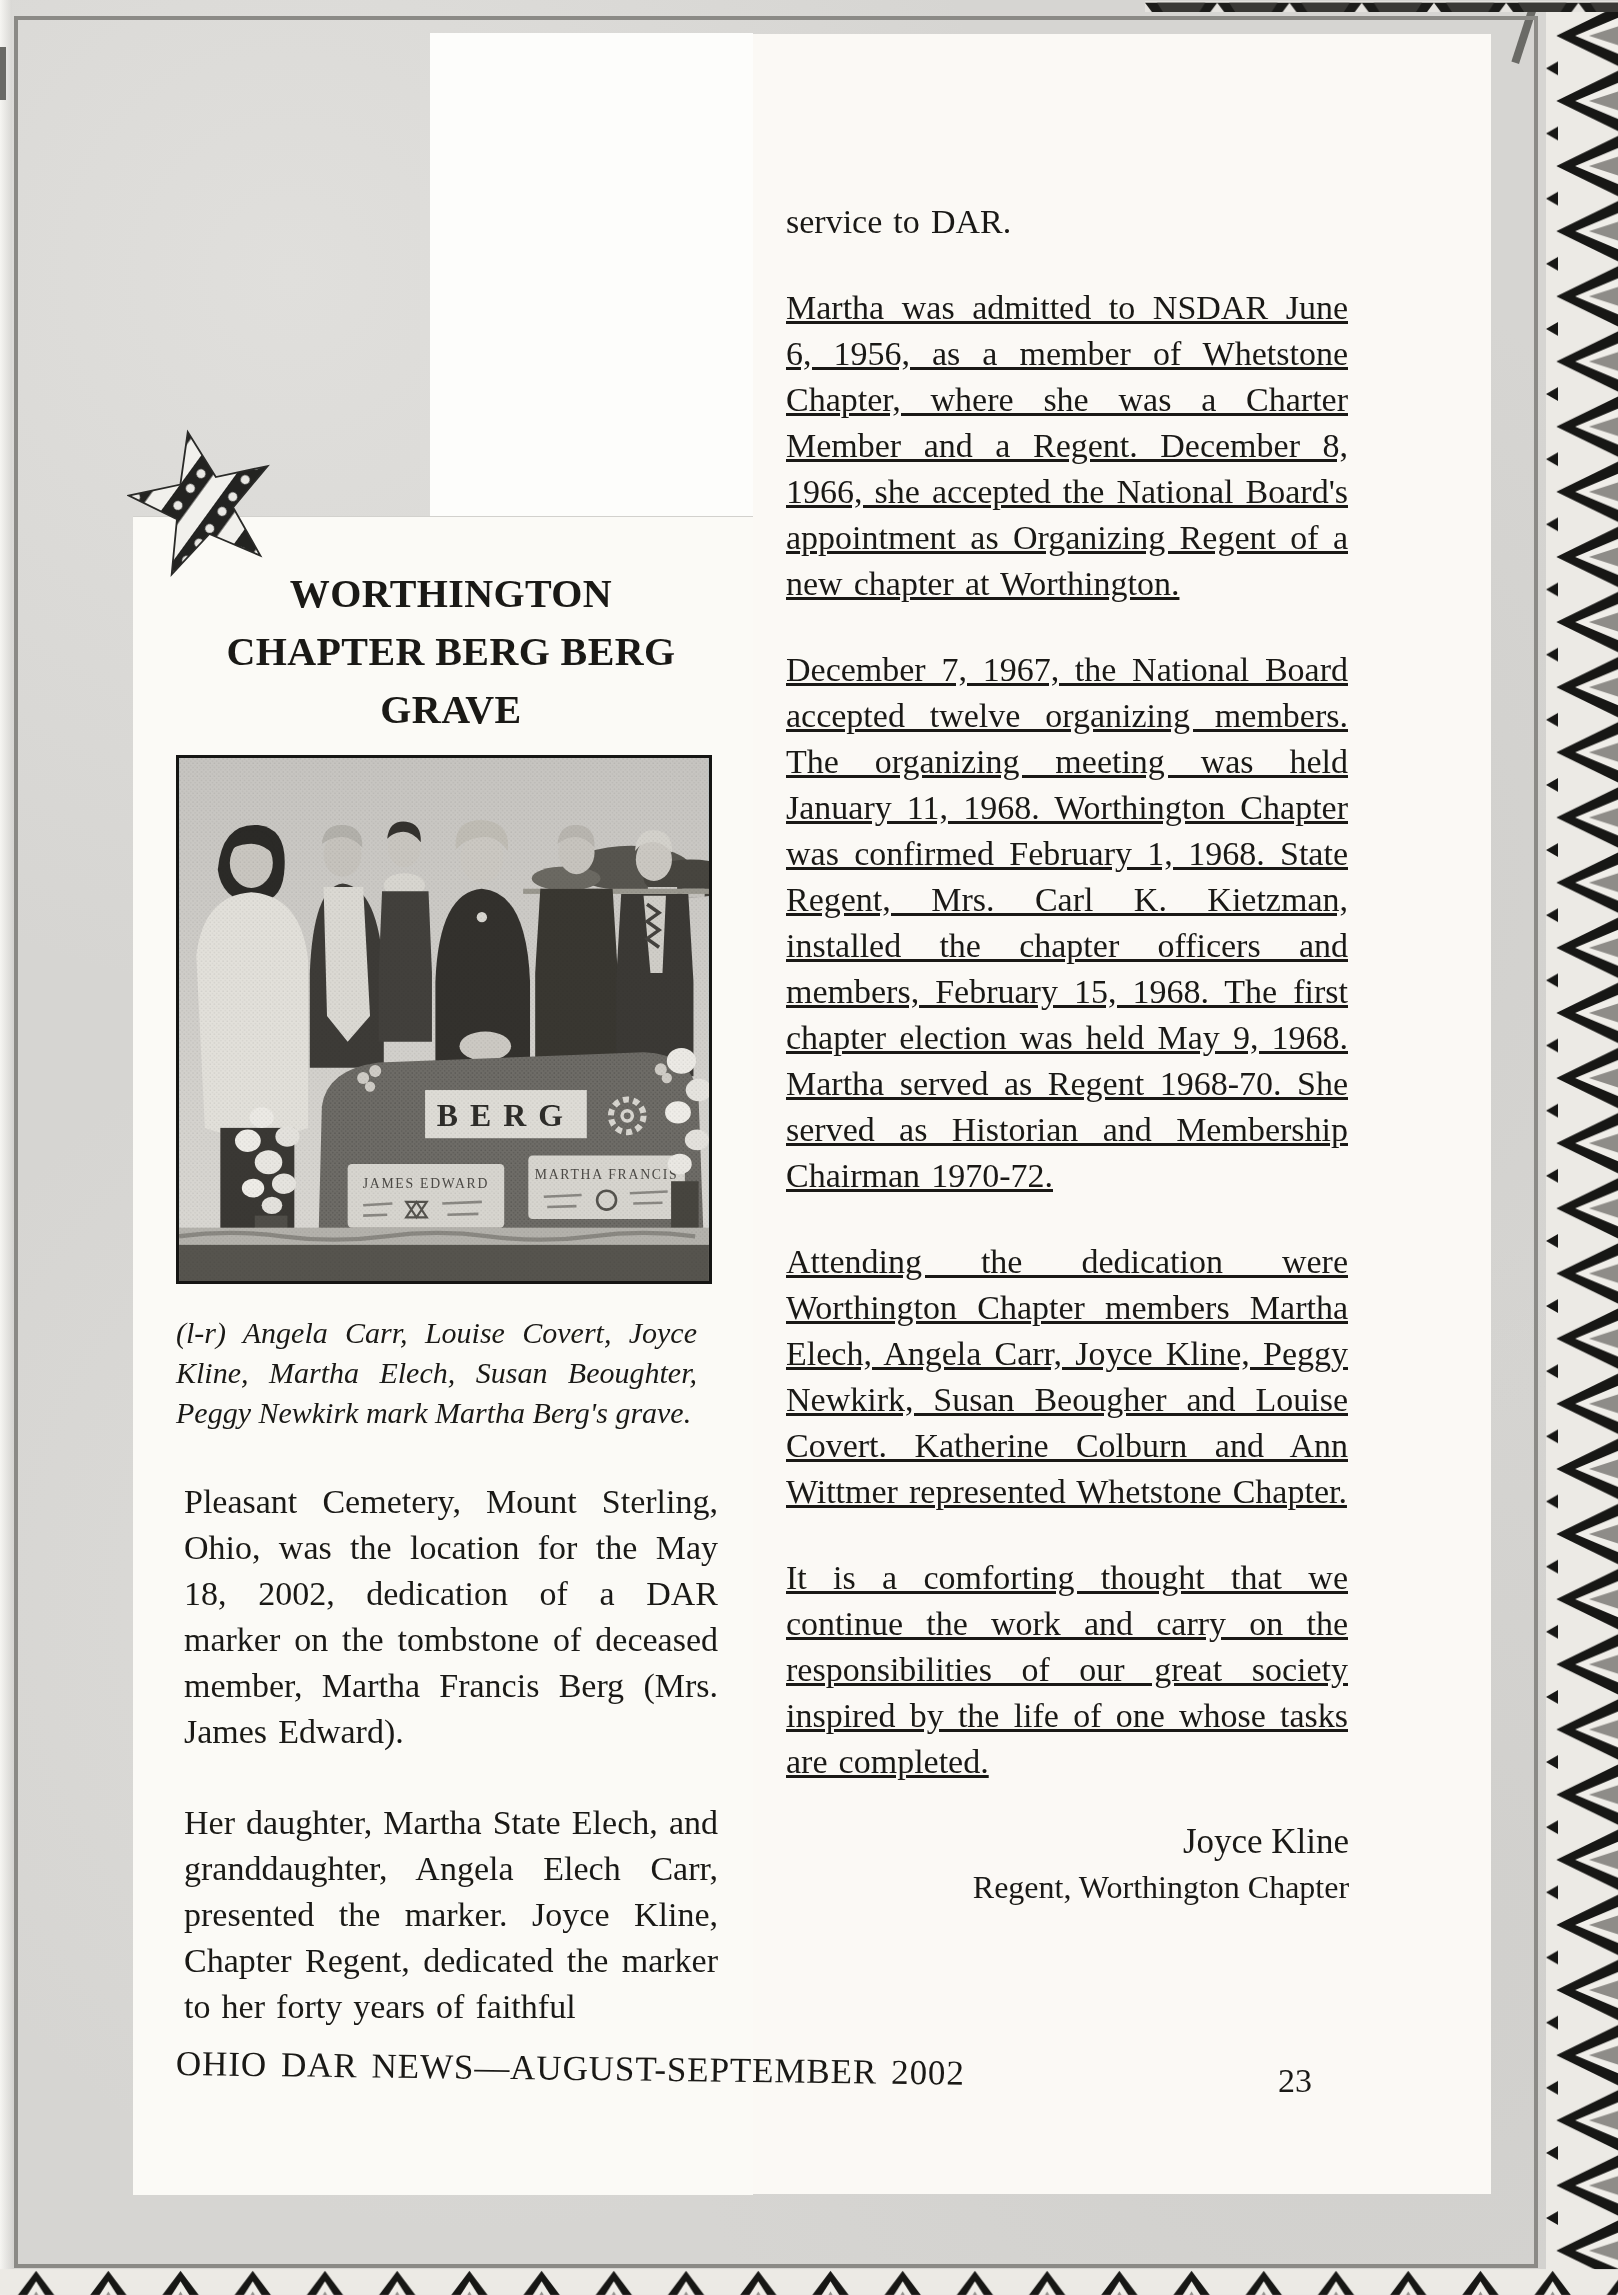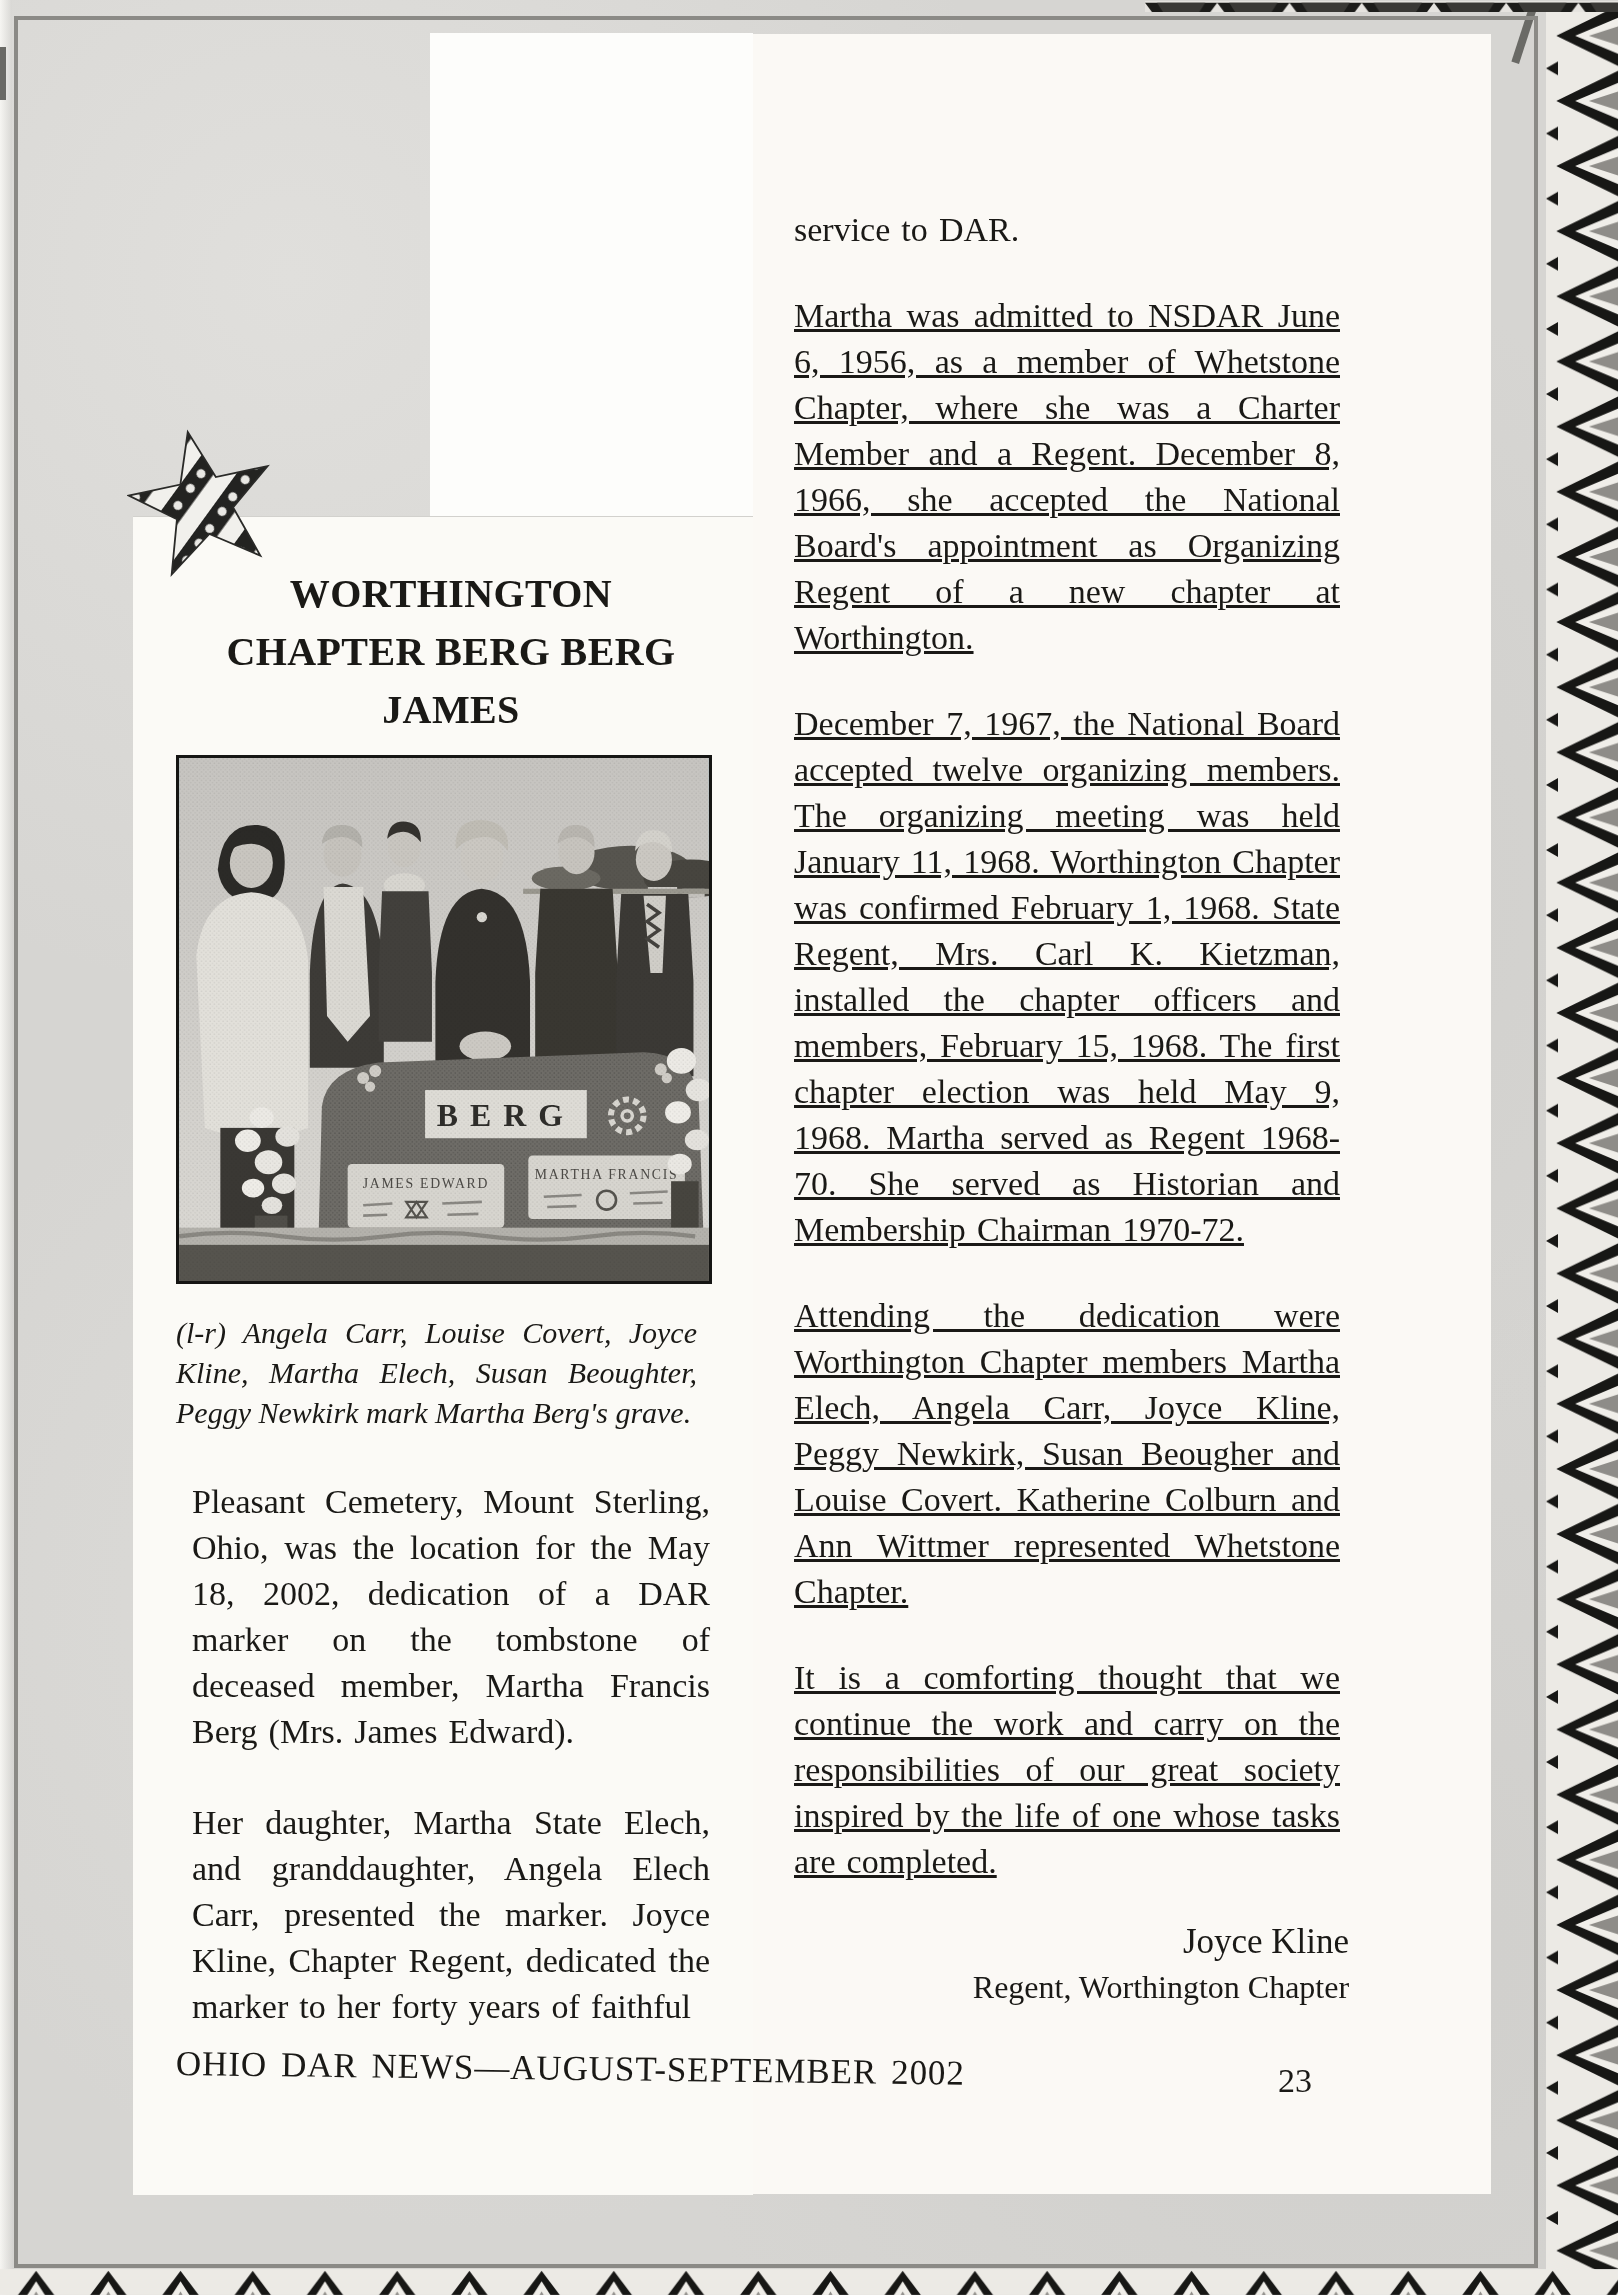--- a/index.html
+++ b/index.html
@@ -36,21 +36,21 @@
   .left-col{position:absolute;left:176px;top:555px;width:550px;}
   .right-col{position:absolute;left:778px;top:191px;width:578px;}
 
   .article-title{font-weight:bold;font-size:40px;line-height:58px;
     text-align:center;margin-top:10.3px;letter-spacing:0.4px;}
   .photo-frame{margin-top:15.5px;width:530px;height:523px;border:3.4px solid #151513;
     background:#0ea5e9;overflow:hidden;}
   .caption{margin-top:29px;width:521px;font-style:italic;font-size:30px;
     line-height:40px;text-align:justify;}
   .body-par p{font-size:34px;line-height:46px;text-align:justify;
-    word-spacing:2.6px;margin:16px;}
+    word-spacing:2.6px;margin:8px;}
   .left-col .body-par{margin-top:46px;}
   .left-col .body-par p + p{margin-top:45px;}
   .right-col .body-par p + p{margin-top:40px;text-decoration:underline;}
   .signature{margin-top:33px;text-align:right;padding-right:6.9px;}
   .signature .sig-name{font-size:35px;line-height:48px;}
   .signature .sig-title{font-size:32px;line-height:43px;}
 
   .footer-line{position:absolute;left:176px;top:2044px;font-size:35px;
     letter-spacing:0.9px;word-spacing:4.3px;transform:rotate(0.7deg);
     transform-origin:left center;}
@@ -125,21 +125,21 @@
     <g transform="rotate(-12 50 50)">
       <polygon points="50,3 62,36 97,36 69,58 80,93 50,72 20,93 31,58 3,36 38,36" fill="url(#stripes)" stroke="#2a2a28" stroke-width="1.2"></polygon>
     </g>
   </svg>
 </div>
 
 <div class="left-col">
   <div class="article-title">
       <div>WORTHINGTON</div>
       <div>CHAPTER BERG BERG</div>
-      <div>JAMES</div>
+      <div>GRAVE</div>
     </div>
 
   <div class="photo-frame">
     <svg viewBox="0 0 616 608" width="530" height="523" xmlns="http://www.w3.org/2000/svg">
       <defs>
         <linearGradient id="sky" x1="0" y1="0" x2="0" y2="1">
           <stop offset="0" stop-color="#c6c4c0"></stop>
           <stop offset="1" stop-color="#dbd9d4"></stop>
         </linearGradient>
         <pattern id="halftone" width="5" height="5" patternUnits="userSpaceOnUse">

